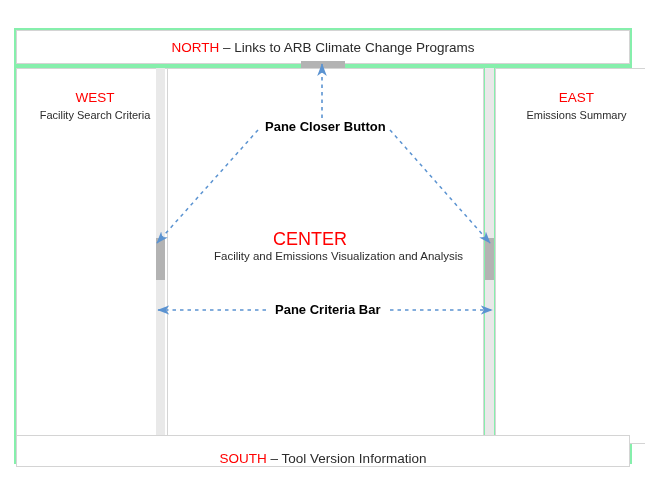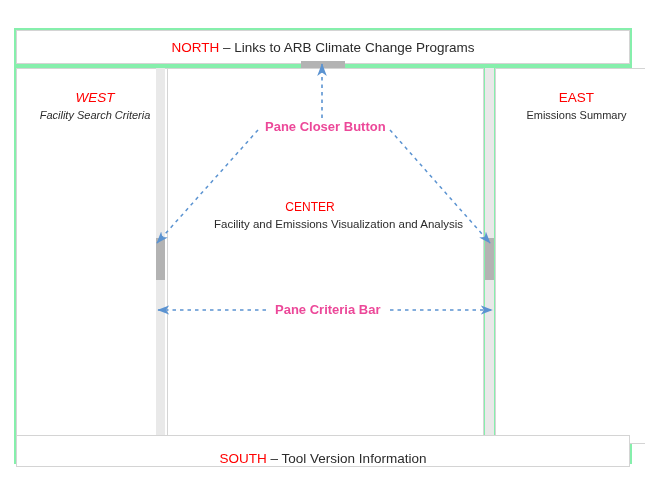--- a/index.html
+++ b/index.html
@@ -62,21 +62,20 @@
     height: 376px;
   }
 
   #west-pane {
     left: 0px;
     top: 0px;
     width: 158px;
     height: 376px;
     padding-top: 20px;
     text-align: center;
-    font-style: italic;
   }
   #east-pane {
     left: 479px;
     top: 0px;
     width: 163px;
     height: 376px;
     padding-top: 20px;
     text-align: center;
   }
   .side-title {
@@ -143,21 +142,21 @@
 
   
   #annotations {
     position: absolute;
     left: 0; top: 0;
     width: 645px; height: 482px;
     pointer-events: none;
   }
   .anno-label {
     position: absolute;
-    color: #ec4899;
+    color: #000000;
     font-weight: bold;
     font-size: 13px;
     white-space: nowrap;
     background: #ffffff;
     padding: 0 3px;
   }
   #label-pane-closer {
     left: 262px;
     top: 119px;
   }
@@ -202,21 +201,21 @@
   <div id="center-top-handle" class="h-handle"></div>
   <div id="center-bottom-handle" class="h-handle"></div>
 
   <div id="south-pane" class="pane">
     <div class="region-line"><span class="region-tag">SOUTH</span><span> – </span><span>Tool Version Information</span></div>
   </div>
 
 </div>
 
 <div style="position:absolute;left:186px;top:198px;width:248px;text-align:center;">
-  <div style="color:#ff0000;font-size:12px;line-height:18px;">CENTER</div>
+  <div style="color:#ff0000;font-size:18px;line-height:18px;margin-top:32px;">CENTER</div>
   <div style="color:#2b2b2b;font-size:11.5px;line-height:16px;white-space:nowrap;padding-left:28px;">Facility  and Emissions Visualization  and Analysis</div>
 </div>
 
 <svg id="annotations" viewBox="0 0 645 482">
   <defs>
     <marker id="arrow-blue" markerWidth="9" markerHeight="9" refX="7.5" refY="3.2" orient="auto" markerUnits="strokeWidth">
       <path d="M0,0.2 L8,3.2 L0,6.2 L2.2,3.2 z" fill="#5b93d1"></path>
     </marker>
   </defs>
 

